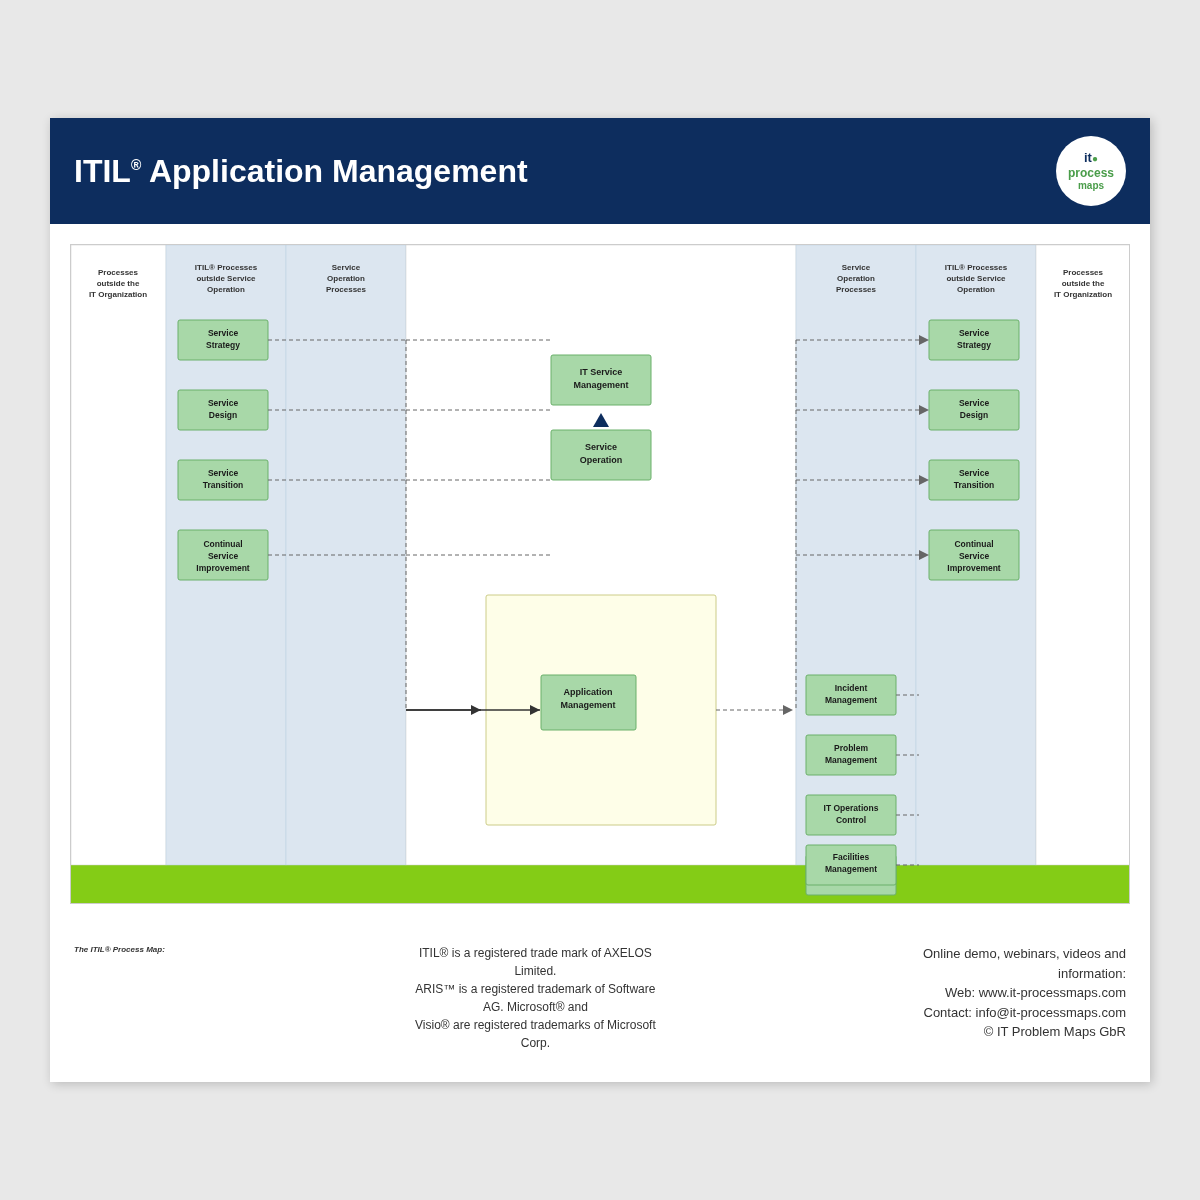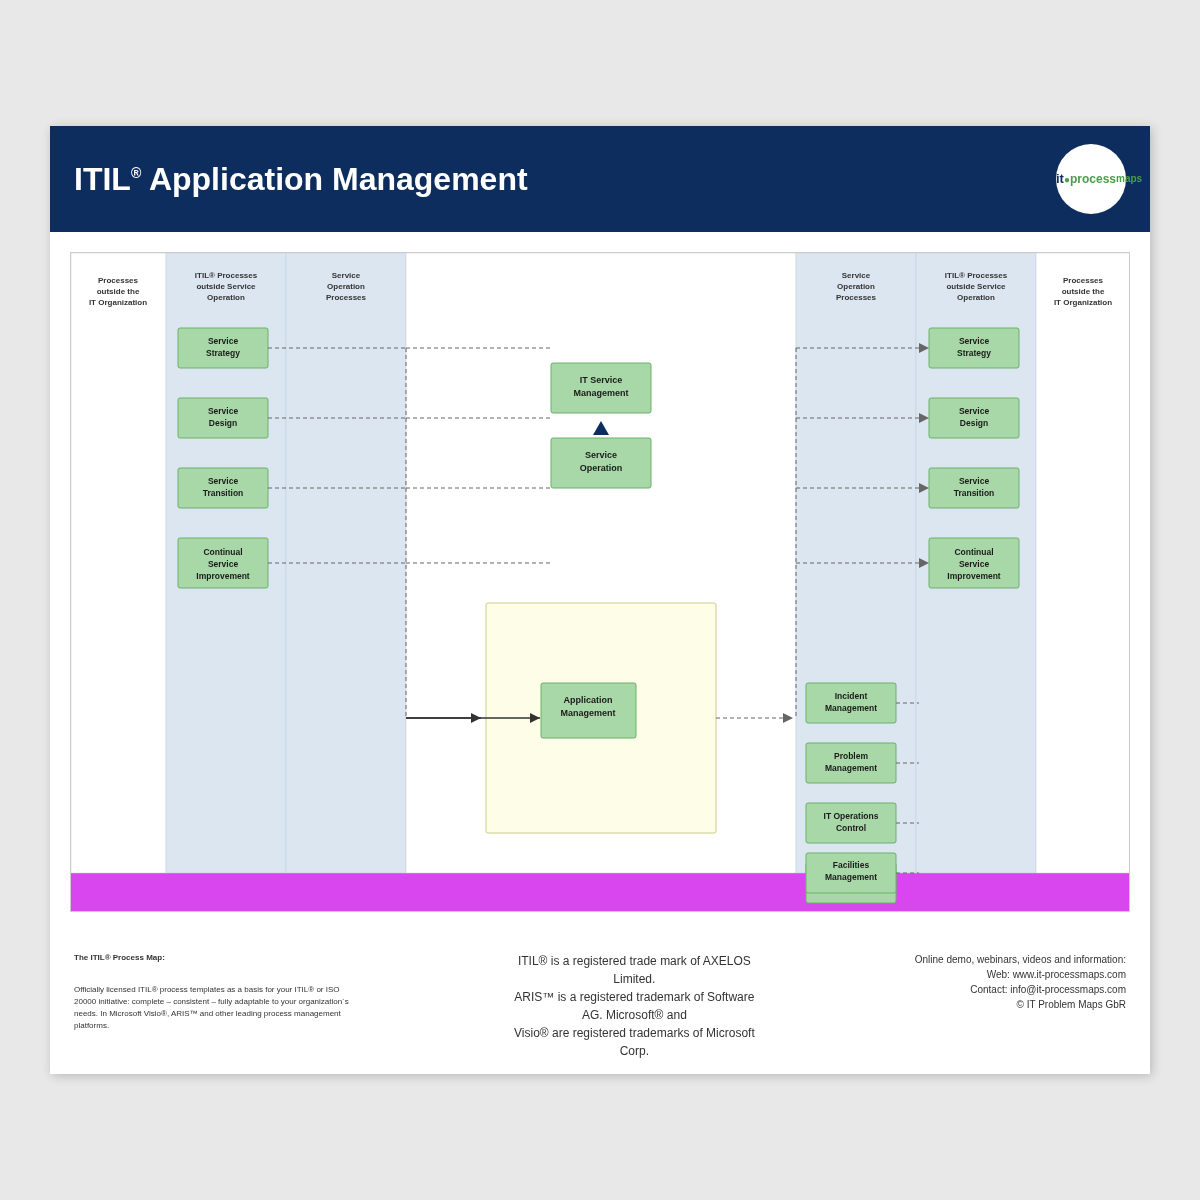--- a/index.html
+++ b/index.html
@@ -8,21 +8,21 @@
       display: flex;
       justify-content: center;
       align-items: center;
       min-height: 1200px;
       font-family: Arial, sans-serif;
     }
     .page {
       width: 1100px;
       background: white;
       box-shadow: 2px 2px 10px rgba(0,0,0,0.2);
-      padding-bottom: 4px;
+      padding-bottom: 20px;
     }
     .header {
       background: #0d2d5e;
       color: white;
       padding: 18px 24px;
       display: flex;
       align-items: center;
       justify-content: space-between;
       min-height: 80px;
     }
@@ -33,23 +33,23 @@
     }
     .header-title sup {
       font-size: 14px;
     }
     .logo-badge {
       background: white;
       border-radius: 50%;
       width: 70px;
       height: 70px;
       display: flex;
-      flex-direction: row;
+      flex-direction: column;
       align-items: center;
-      justify-content: space-between;
+      justify-content: center;
       font-size: 9px;
       color: #333;
       font-weight: bold;
       line-height: 1.2;
     }
     .logo-badge .it-text {
       font-size: 13px;
       font-weight: bold;
       color: #0d2d5e;
     }
@@ -79,36 +79,37 @@
       line-height: 1.5;
     }
     .footer-center {
       font-size: 12px;
       color: #333;
       text-align: center;
       max-width: 250px;
       line-height: 1.5;
     }
     .footer-right {
-      font-size: 10px;
+      font-size: 13px;
       color: #333;
       text-align: right;
       max-width: 220px;
       line-height: 1.5;
     }
     .footer-title {
       font-weight: bold;
-      margin-bottom: 20px;
+      margin-bottom: 2px;
+      font-style: italic;
     }
 
     .full-diagram {
       width: 1060px;
       height: 660px;
       position: relative;
-      background: #d946ef;
+      background: #84cc16;
       border: 1px solid #ccc;
       overflow: hidden;
     }
   </style>
 </head>
 <body>
 
 <div class="page">
 
   <div class="header">
@@ -269,21 +270,20 @@
 
         <line x1="725" y1="95" x2="725" y2="465" stroke="#666" stroke-width="1" stroke-dasharray="4,3"></line>
 
       </svg>
     </div>
   </div>
 
   <div class="footer">
     <div class="footer-left">
       <div class="footer-title">The ITIL® Process Map:</div>
-      <div>Officially licensed ITIL® process templates as a basis for your ITIL® or ISO 20000 initiative: complete – consistent – fully adaptable to your organization´s needs. In Microsoft Visio®, ARIS™ and other leading process management platforms.</div>
     </div>
     <div class="footer-center">
       <div>ITIL® is a registered trade mark of AXELOS Limited.<br>ARIS™ is a  registered trademark of Software AG. Microsoft® and<br>Visio® are registered trademarks of Microsoft Corp.</div>
     </div>
     <div class="footer-right">
       <div>Online demo, webinars, videos and information:</div>
       <div>Web: www.it-processmaps.com</div>
       <div>Contact: info@it-processmaps.com</div>
       <div>© IT Problem Maps GbR</div>
     </div>

